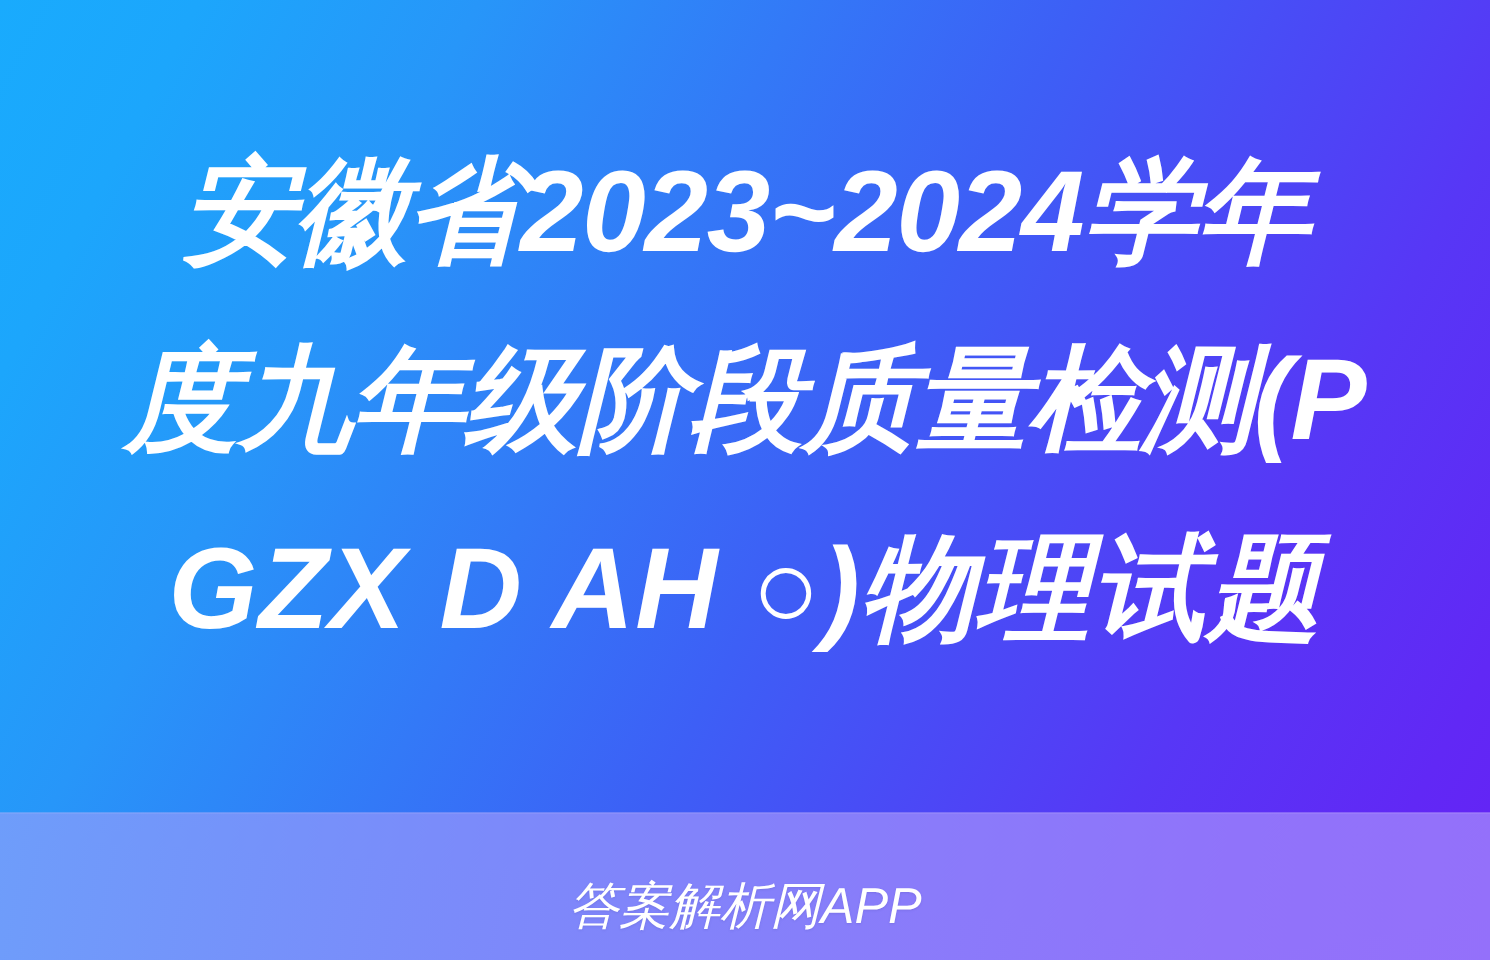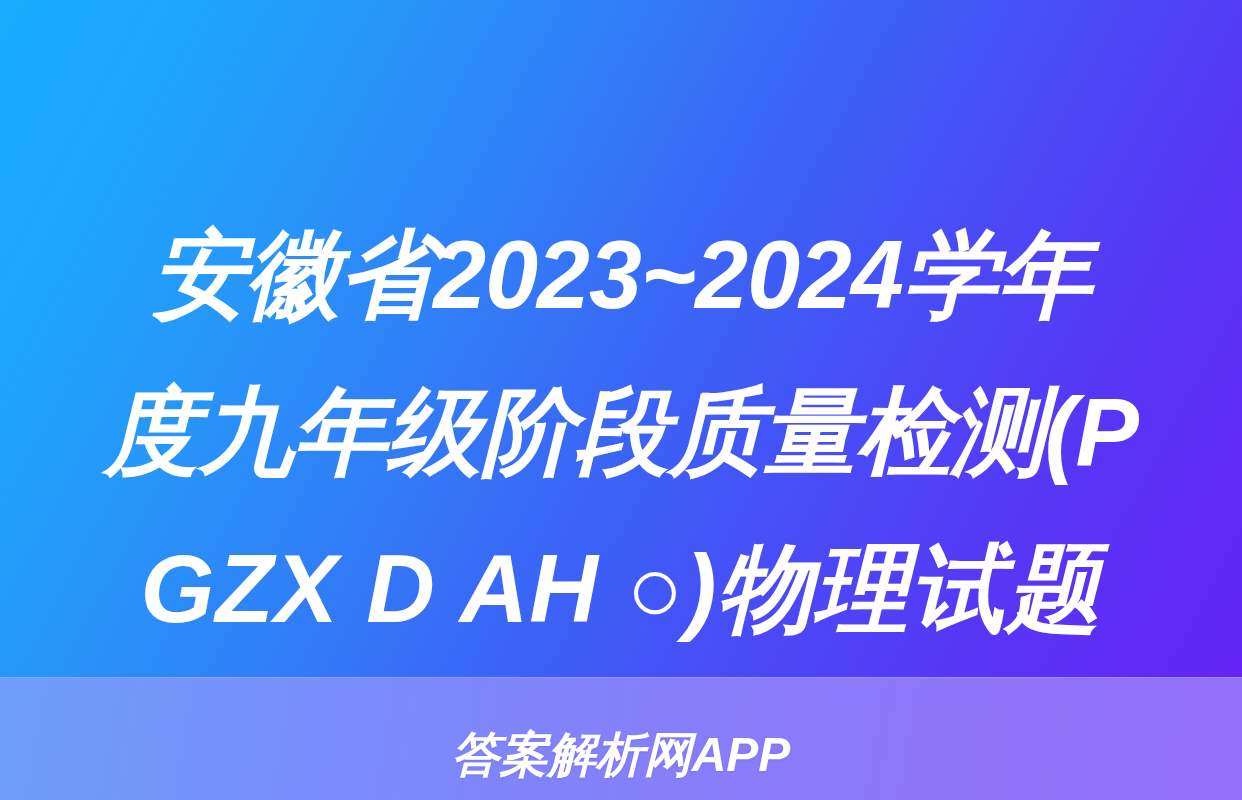--- a/index.html
+++ b/index.html
@@ -29,21 +29,21 @@
   
   #title-block {
     position: absolute;
     left: 0;
     top: 0;
     width: 1242px;
     height: 677px;
     display: flex;
     flex-direction: column;
     align-items: center;
-    justify-content: flex-end;
+    justify-content: center;
     box-sizing: border-box;
     padding: 0 40px 10px 40px;
   }
 
   .title-line {
     display: block;
     width: 100%;
     text-align: center;
     color: #ffffff;
     font-weight: 700;
@@ -76,23 +76,23 @@
         #7F86FA 40%,
         #8A7BFA 62%,
         #9073FA 82%,
         #9470FA 100%);
     border-top: 1px solid rgba(255,255,255,0.16);
     box-sizing: border-box;
   }
 
   #watermark-text {
     color: #ffffff;
-    font-weight: 700;
+    font-weight: 400;
     font-style: italic;
-    font-size: 48px;
+    font-size: 42px;
     letter-spacing: 0px;
     line-height: 1;
     white-space: nowrap;
     text-shadow: 0 1px 2px rgba(70,70,160,0.20);
     margin-top: 32px;
   }
 </style>
 </head>
 <body>
 

